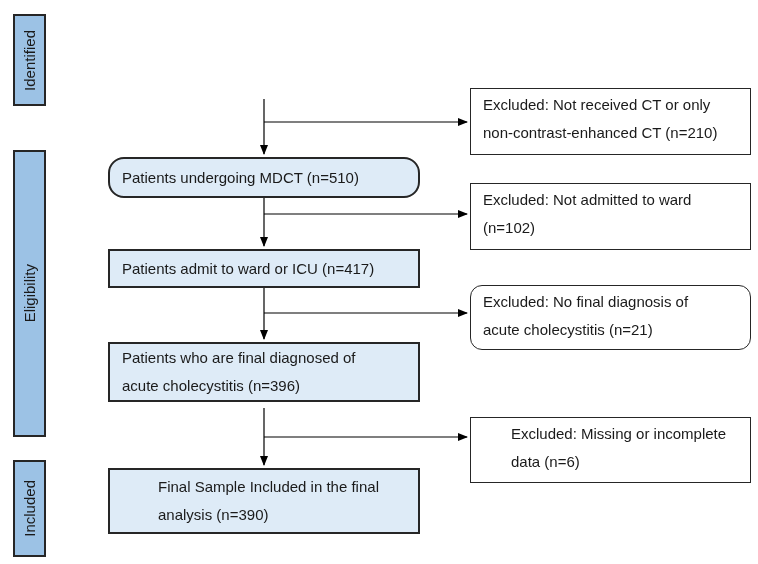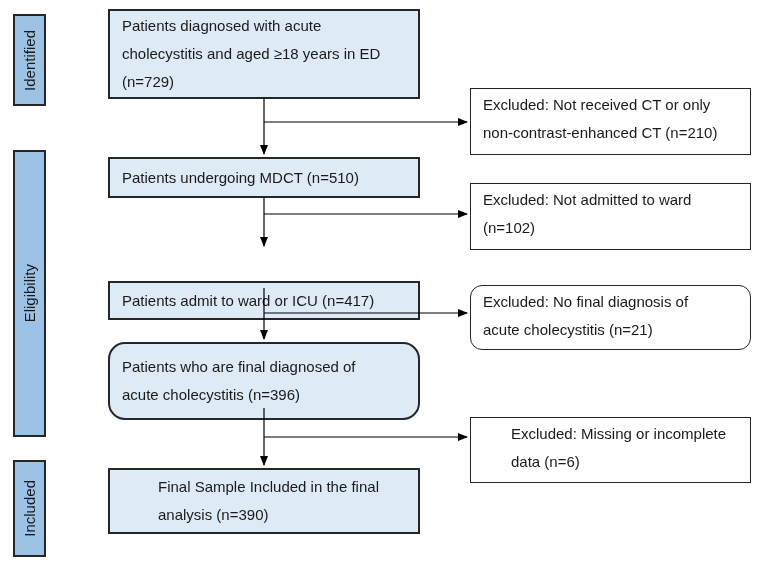--- a/index.html
+++ b/index.html
@@ -61,32 +61,27 @@
   <div class="stage" style="top:14px;height:92px;">
     <span class="vtext">Identified</span>
   </div>
   <div class="stage" style="top:150px;height:287px;">
     <span class="vtext">Eligibility</span>
   </div>
   <div class="stage" style="top:460px;height:97px;">
     <span class="vtext">Included</span>
   </div>
 
-  <div class="flowbox" style="top:9px;height:90px;">
-    <span class="boxtext">Patients diagnosed with acute
-cholecystitis and aged ≥18 years in ED
-(n=729)</span>
-  </div>
-  <div class="flowbox" style="top:157px;height:41px;">
+  <div class="flowbox" style="top:157px;height:41px;border-radius:16px;">
     <span class="boxtext">Patients undergoing MDCT (n=510)</span>
   </div>
-  <div class="flowbox" style="top:249px;height:39px;margin-top:32px;">
+  <div class="flowbox" style="top:249px;height:39px;">
     <span class="boxtext">Patients admit to ward or ICU (n=417)</span>
   </div>
-  <div class="flowbox" style="top:342px;height:78px;border-radius:17px;">
+  <div class="flowbox" style="top:342px;height:60px;">
     <span class="boxtext">Patients who are final diagnosed of
 acute cholecystitis (n=396)</span>
   </div>
   <div class="flowbox" style="top:468px;height:66px;padding-left:48px;">
     <span class="boxtext">Final Sample Included in the final
 analysis (n=390)</span>
   </div>
 
   <div class="exclbox" style="top:88px;height:67px;">
     <span class="boxtext">Excluded: Not received CT or only

